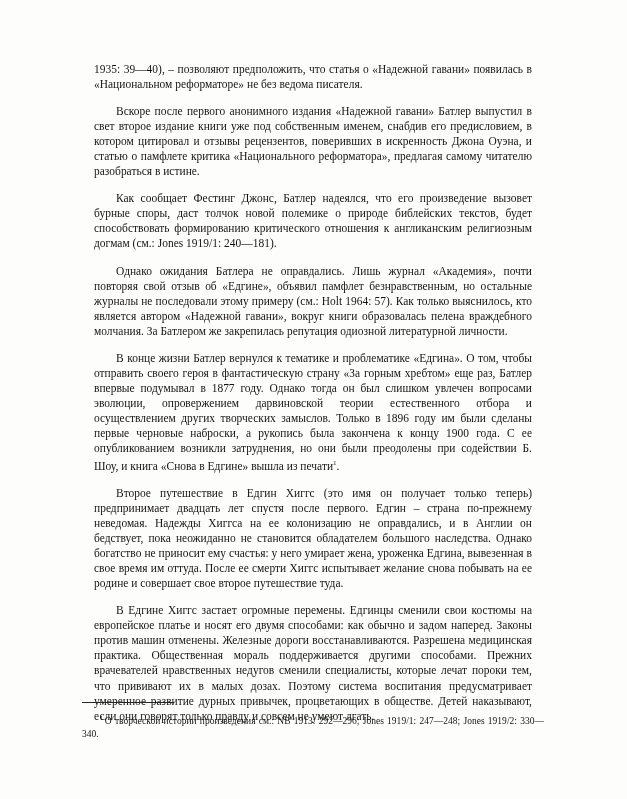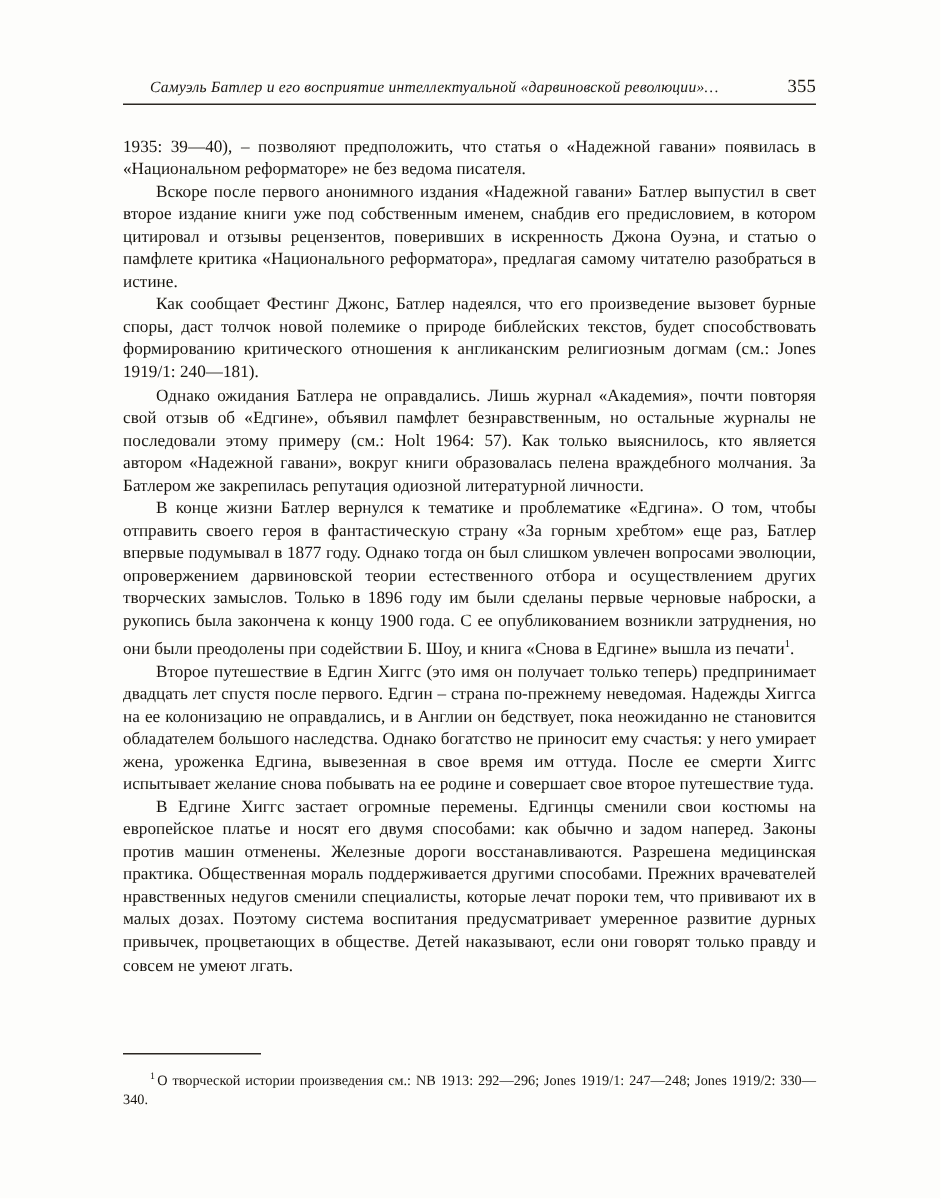--- a/index.html
+++ b/index.html
@@ -42,21 +42,21 @@
     overflow: hidden;
   }
   .runhead-folio {
     font-style: normal;
     font-size: 12.4px;
     padding-left: 18px;
   }
 
   
   .body-block p {
-    margin: 0;
+    margin: 12px;
     font-size: 11.45px;
     line-height: 15.05px;
     text-align: justify;
     text-justify: inter-word;
     hyphens: manual;
     letter-spacing: 0.02px;
   }
   .body-block p.indent {
     text-indent: 22px;
   }
@@ -100,24 +100,20 @@
     font-size: 7px;
   }
 </style>
 </head>
 <body>
 
 <div class="page">
 
   <div class="page-inner">
 
-    <div class="runhead">
-      <span class="runhead-title">Самуэль Батлер и его восприятие интеллектуальной «дарвиновской революции»…</span>
-      <span class="runhead-folio">355</span>
-    </div>
 
     <div class="body-block">
       <p>1935: 39—40), – позволяют предположить, что статья о «Надежной гавани» появилась в «Национальном реформаторе» не без ведома писателя.</p>
       <p class="indent">Вскоре после первого анонимного издания «Надежной гавани» Батлер выпустил в свет второе издание книги уже под собственным именем, снабдив его предисловием, в котором цитировал и отзывы рецензентов, поверивших в искренность Джона Оуэна, и статью о памфлете критика «Национального реформатора», предлагая самому читателю разобраться в истине.</p>
       <p class="indent">Как сообщает Фестинг Джонс, Батлер надеялся, что его произведение вызовет бурные споры, даст толчок новой полемике о природе библейских текстов, будет способствовать формированию критического отношения к англиканским религиозным догмам (см.: Jones 1919/1: 240—181).</p>
       <p class="indent">Однако ожидания Батлера не оправдались. Лишь журнал «Академия», почти повторяя свой отзыв об «Едгине», объявил памфлет безнравственным, но остальные журналы не последовали этому примеру (см.: Holt 1964: 57). Как только выяснилось, кто является автором «Надежной гавани», вокруг книги образовалась пелена враждебного молчания. За Батлером же закрепилась репутация одиозной литературной личности.</p>
     </div>
 
 
     <div class="body-block">

